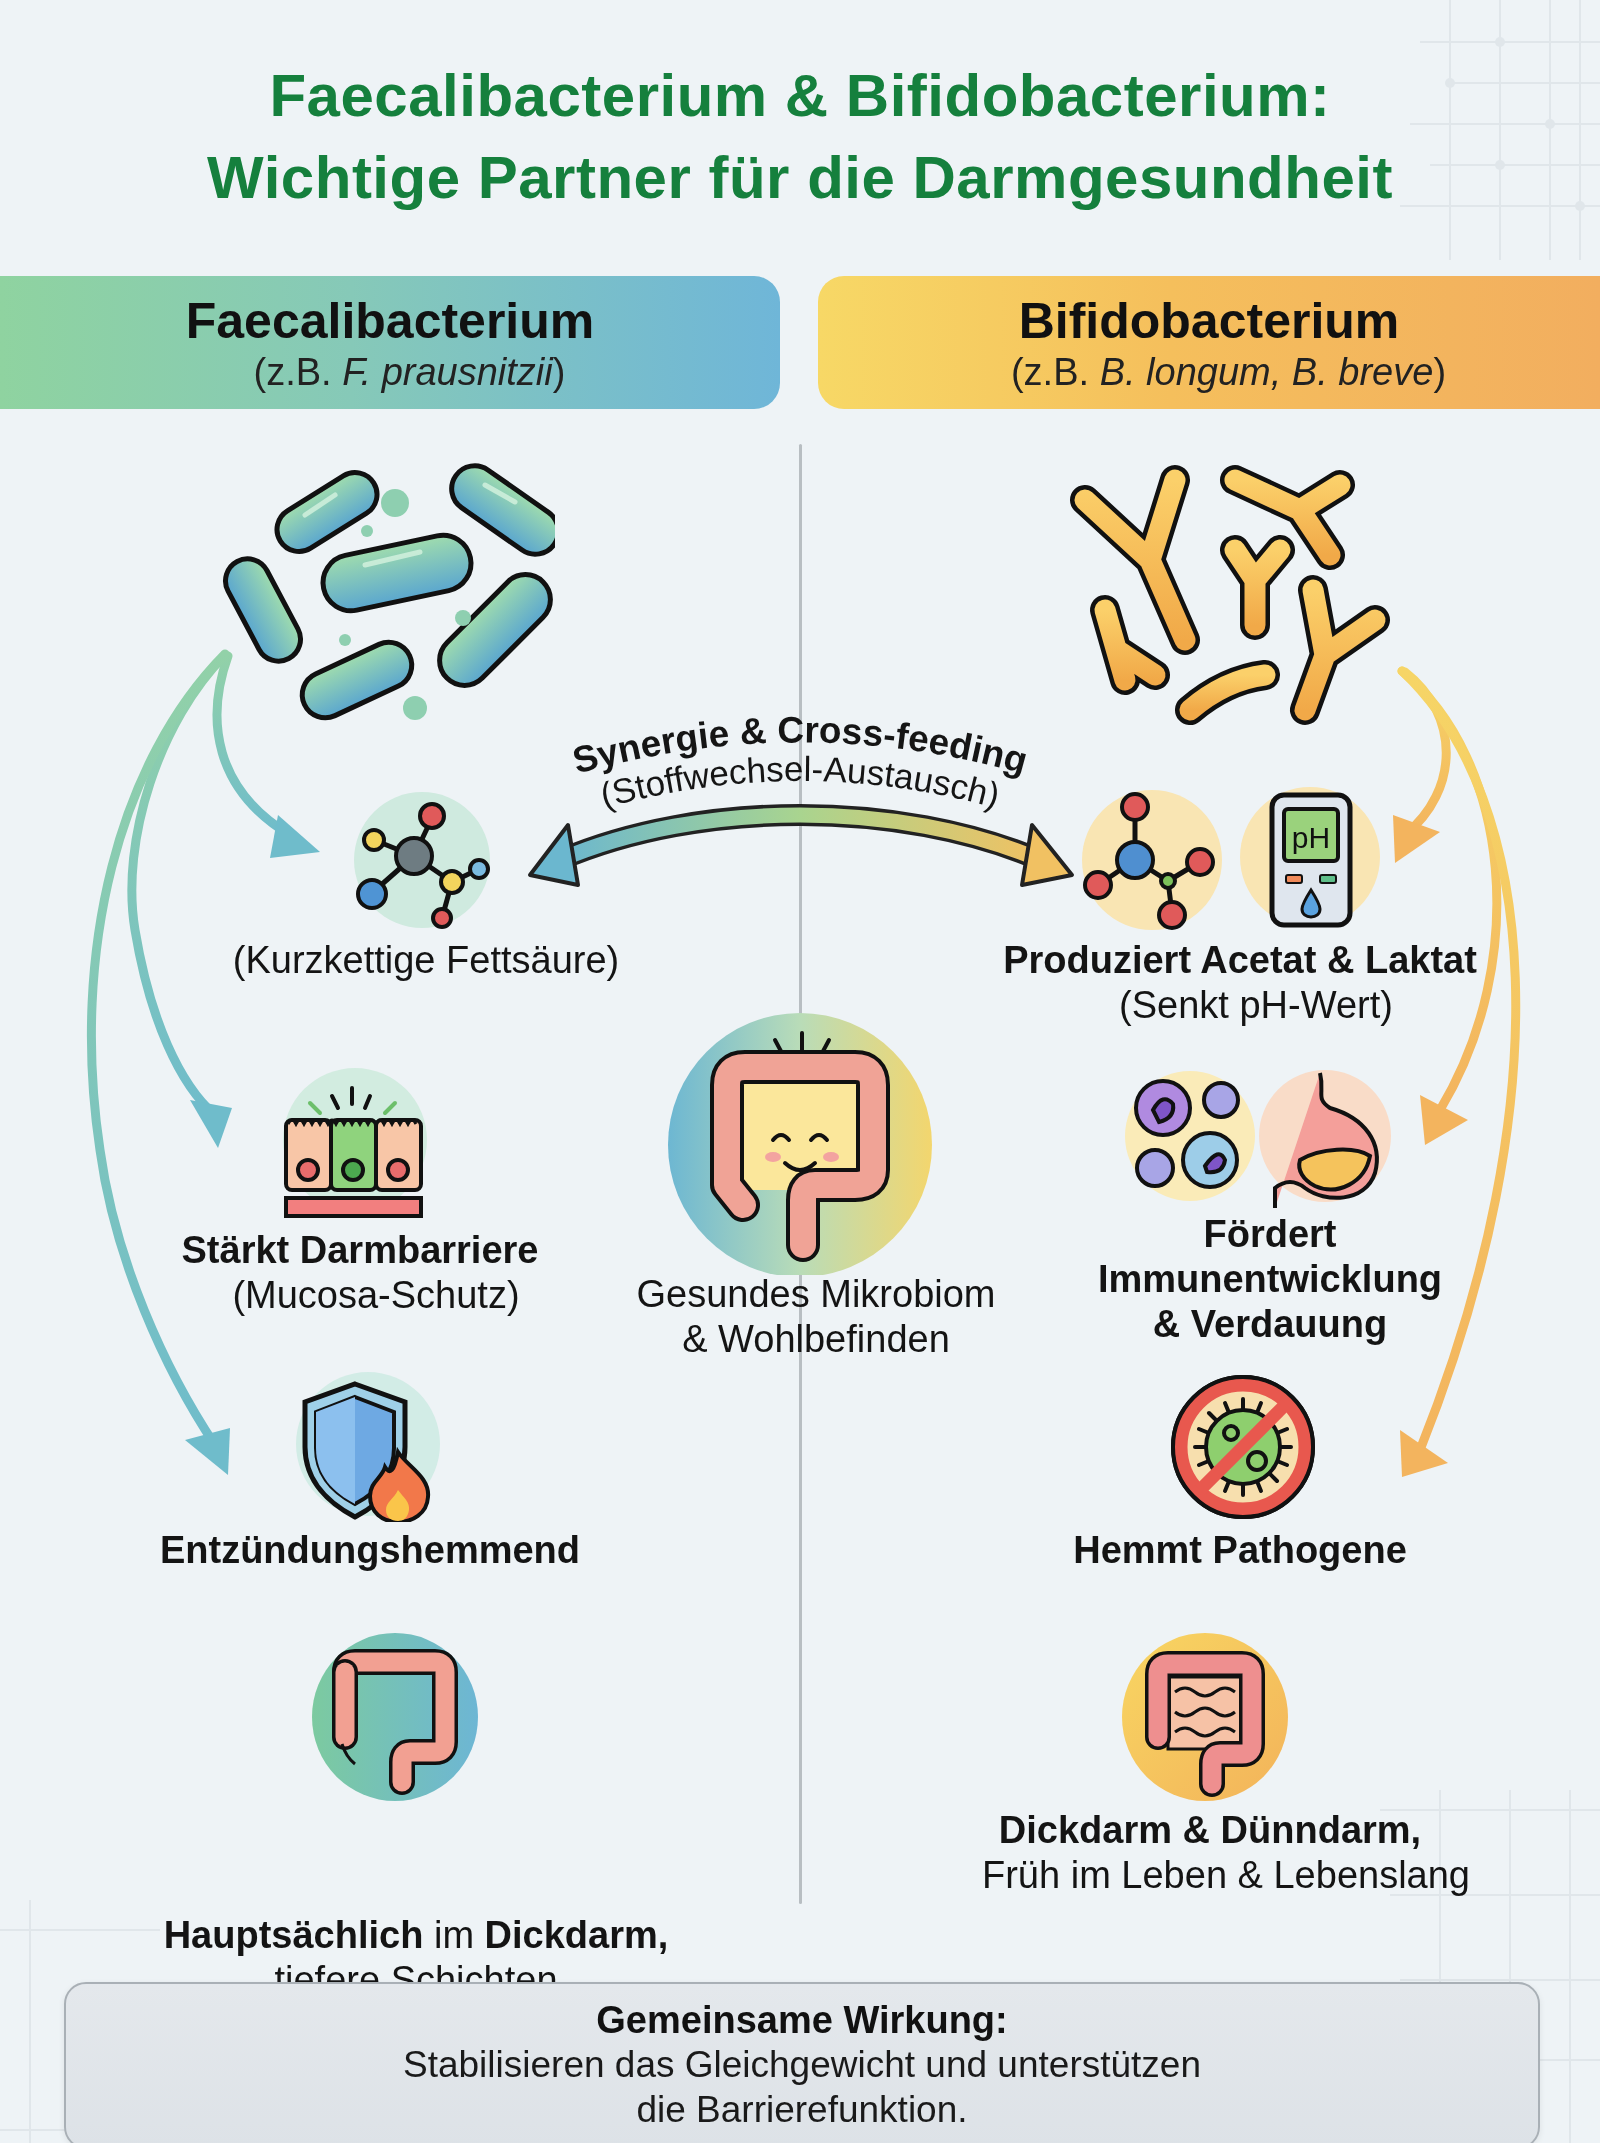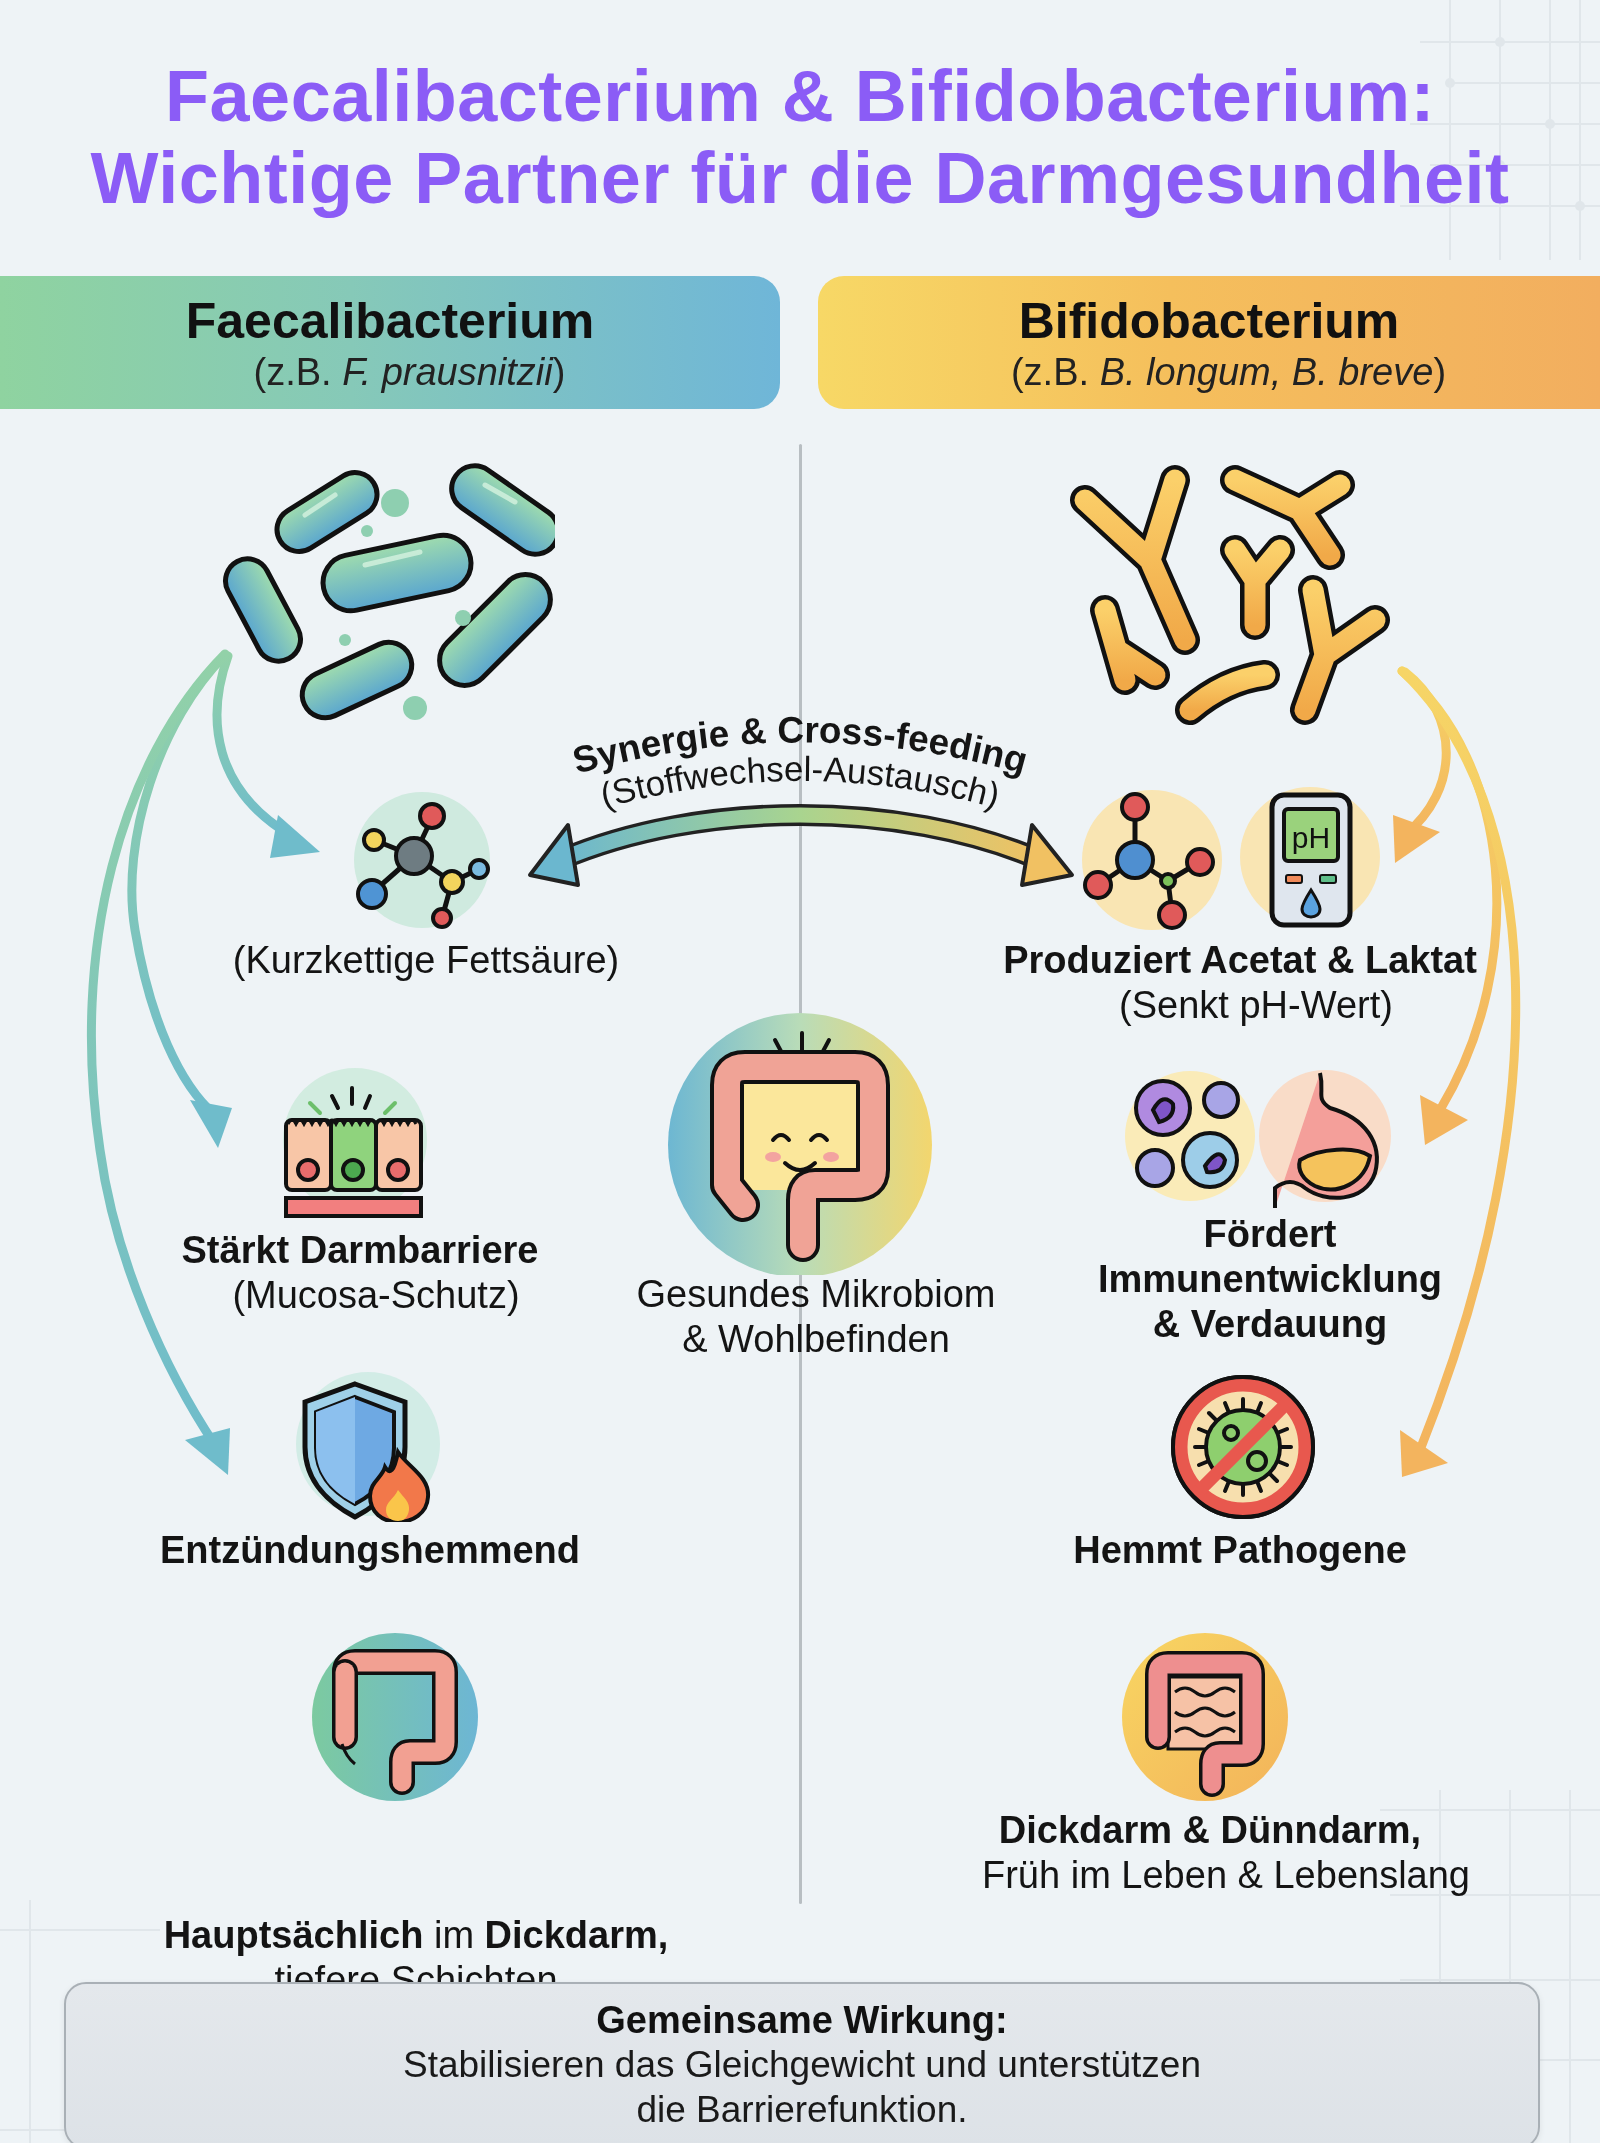--- a/index.html
+++ b/index.html
@@ -6,21 +6,21 @@
   body {
     width: 1600px; height: 2143px; position: relative; overflow: hidden;
     background: #eef3f6;
     font-family: "Liberation Sans", sans-serif;
     color: #111;
   }
   .bg-grid { position: absolute; pointer-events: none; opacity: 0.55; }
   .abs { position: absolute; }
   .title {
     position: absolute; left: 0; top: 55px; width: 1600px; text-align: center;
-    font-weight: bold; font-size: 72px; line-height: 82px; color: #8b5cf6;
+    font-weight: bold; font-size: 60px; line-height: 82px; color: #15803d;
     letter-spacing: 0.5px;
   }
   .header-left {
     position: absolute; left: 0; top: 276px; width: 780px; height: 133px;
     border-radius: 0 26px 26px 0;
     background: linear-gradient(90deg, #8fd3a0 0%, #86c9b8 45%, #6fb6d8 100%);
   }
   .header-right {
     position: absolute; left: 818px; top: 276px; width: 782px; height: 133px;
     border-radius: 26px 0 0 26px;

